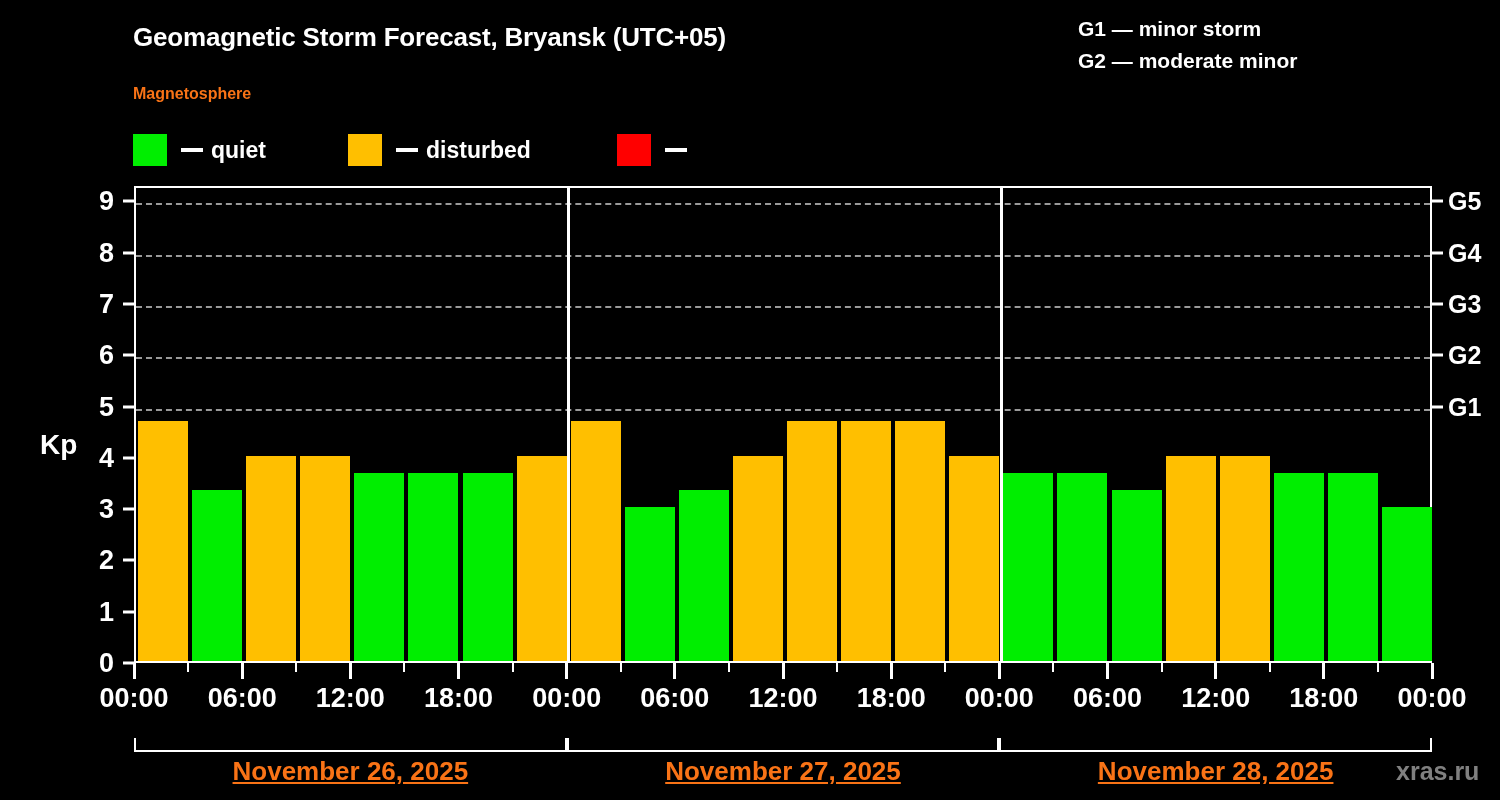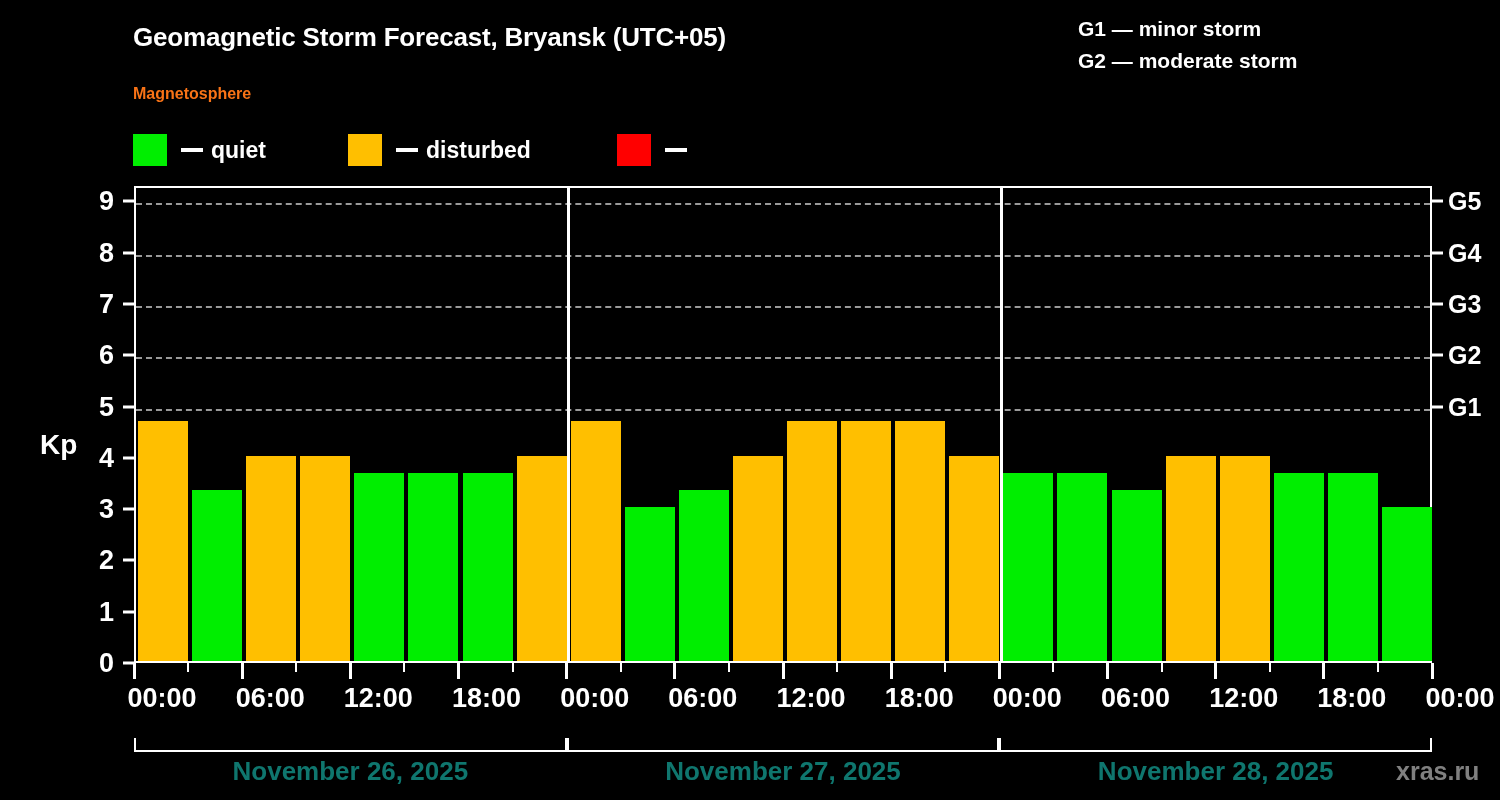--- a/index.html
+++ b/index.html
@@ -163,41 +163,41 @@
     top: 0; width: 2px; height: 9px;
     background: #ffffff;
   }
   .x-tick-label {
     position: absolute;
     top: 20px;
     font-size: 27px; font-weight: bold;
     color: #ffffff;
     transform: translateX(-50%);
     white-space: nowrap;
-    margin-left: 28px;
   }
 
   
   #date-row { position: absolute; left: 0; top: 738px; width: 1500px; height: 62px; }
   .date-bracket {
     position: absolute;
     top: 0; height: 14px;
     border: 2px solid #ffffff;
     border-top: none;
     border-bottom: 2px solid #ffffff;
     background: transparent;
   }
   .date-label {
     position: absolute;
     top: 18px;
     font-size: 26px; font-weight: bold;
-    color: #0f766e;
+    color: #f97316;
     text-align: center;
     white-space: nowrap;
     transform: translateX(-50%);
+    text-decoration: underline;
   }
   #watermark {
     position: absolute;
     left: 1396px; top: 757px;
     font-size: 25px; font-weight: bold;
     color: #808080;
     white-space: nowrap;
   }
 </style>
 </head>
@@ -220,21 +220,21 @@
         <span class="legend-text">disturbed</span>
       </div>
       <div class="legend-entry" style="position: absolute; left: 484px; top: 0px;">
         <span class="legend-swatch" style="background: rgb(255, 0, 0);"></span>
         <span class="legend-dash"></span>
       </div>
     </div>
 
   <div id="g-legend">
       <div class="g-legend-row">G1 — minor storm</div>
-      <div class="g-legend-row">G2 — moderate storm</div>
+      <div class="g-legend-row">G2 — moderate minor</div>
     </div>
 
   <div id="kp-axis-label">Kp</div>
   <div id="y-ticks-left">
       <div class="y-tick-label" style="top: 477px;">0</div>
       <div class="y-tick-label" style="top: 425.71px;">1</div>
       <div class="y-tick-label" style="top: 374.419px;">2</div>
       <div class="y-tick-label" style="top: 323.129px;">3</div>
       <div class="y-tick-label" style="top: 271.839px;">4</div>
       <div class="y-tick-label" style="top: 220.548px;">5</div>

